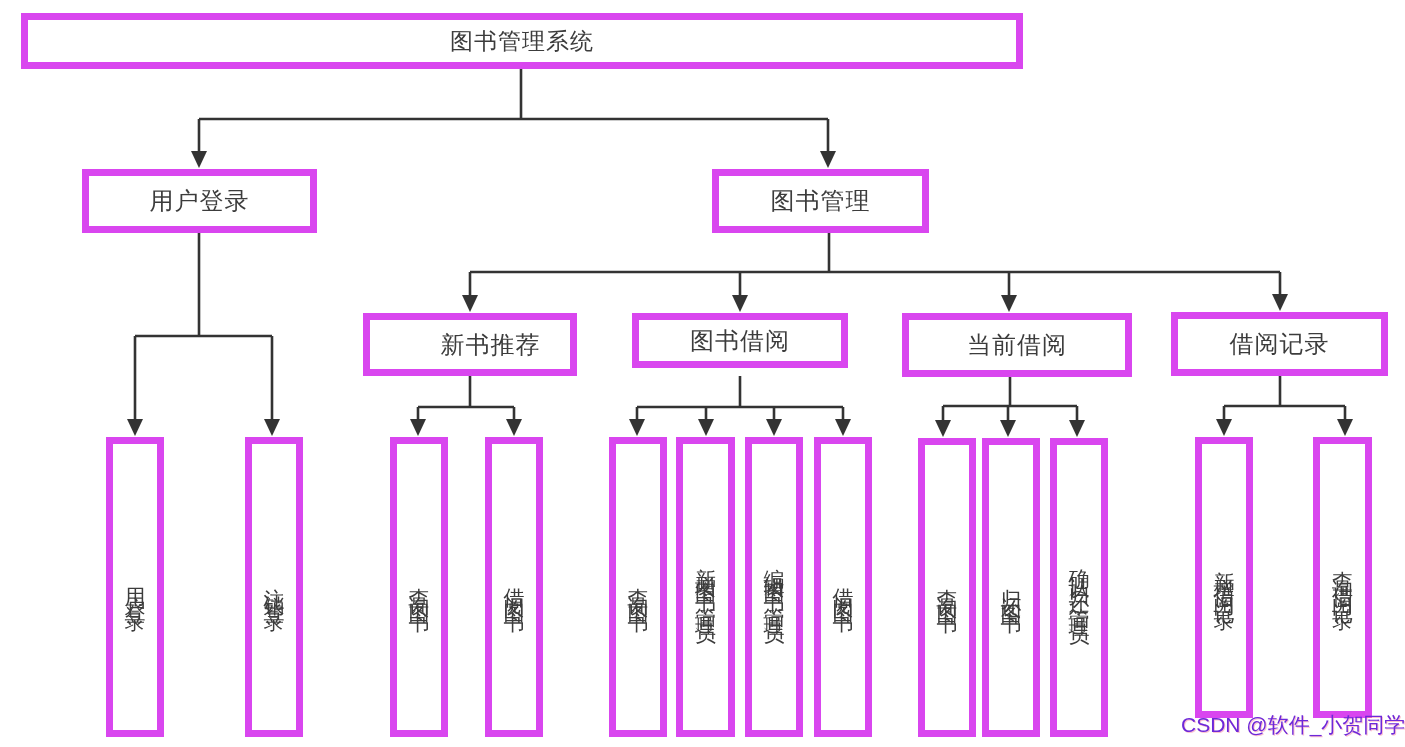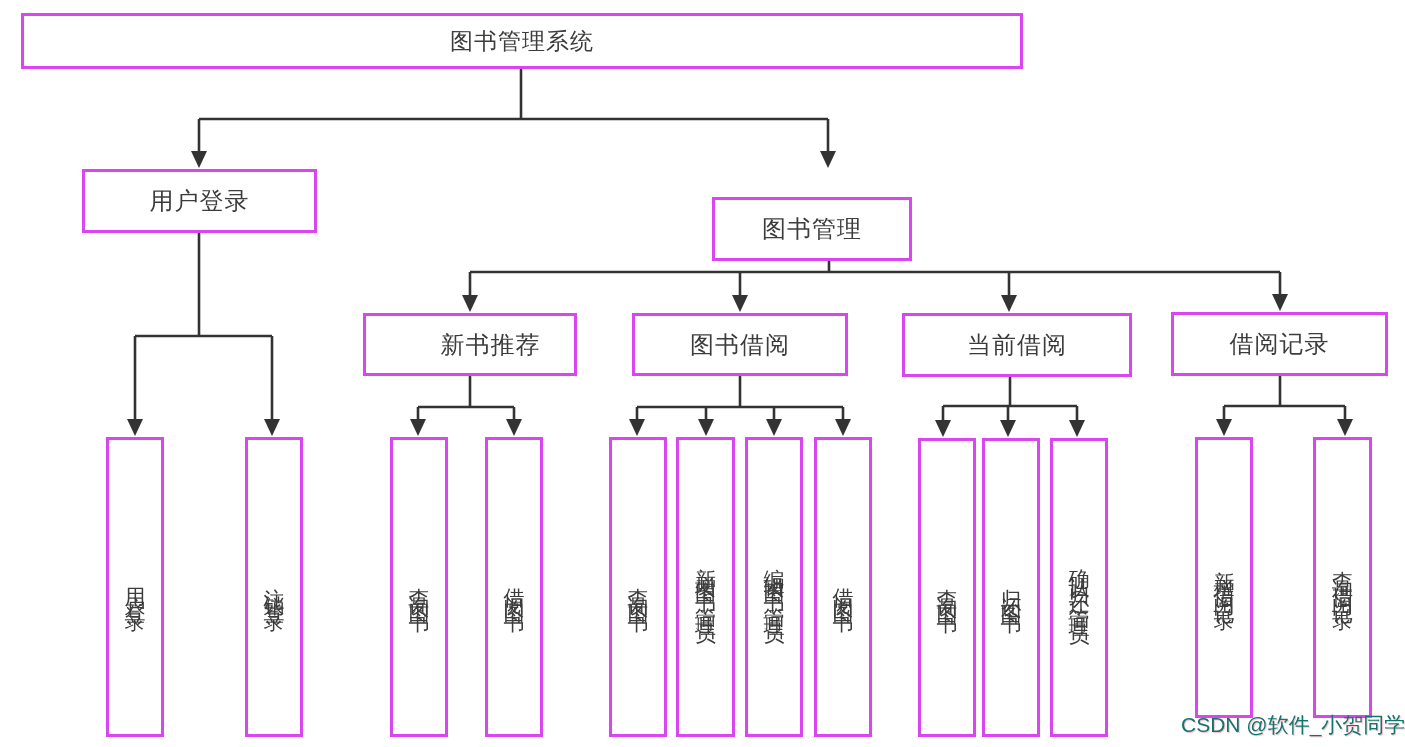--- a/index.html
+++ b/index.html
@@ -9,40 +9,40 @@
     background:#ffffff;
     font-family:"Liberation Sans","DejaVu Sans",sans-serif;
     overflow:hidden;
   }
   #wires{position:absolute;left:0;top:0;width:1405px;height:747px;}
   #wires path.l{stroke:#333333;stroke-width:2.6;fill:none;}
   #wires path.a{fill:#333333;stroke:none;}
   .box{
     position:absolute;
     box-sizing:border-box;
-    border:3px solid #d946ef;
+    border:7px solid #d946ef;
     background:#ffffff;
     display:flex;align-items:center;justify-content:center;
     color:#3c3c3c;
   }
   .hlabel{font-size:24px;letter-spacing:1px;white-space:nowrap;color:#3c3c3c;}
   .root .hlabel{font-size:23px;}
   .vtext{
     writing-mode:vertical-rl;
     text-orientation:mixed;
     font-size:21px;
     letter-spacing:8px;
     white-space:nowrap;
     color:#3c3c3c;
   }
   #watermark{
     position:absolute;
     left:1181px;top:711px;
     font-size:21px;
-    color:#0f766e;
+    color:#6d28d9;
     text-shadow:1px 1px 0 rgba(246,120,150,0.45);
     white-space:nowrap;
     z-index:5;
   }
 </style>
 </head>
 <body>
 
 <div id="canvas">
 
@@ -108,28 +108,28 @@
     <path class="a" d="M1337 419 L1353 419 L1345 436 Z"></path>
   </svg>
 
   <div class="box root" style="left:21px;top:13px;width:1002px;height:56px;">
     <span class="hlabel">图书管理系统</span>
   </div>
 
   <div class="box" style="left:82px;top:169px;width:235px;height:64px;">
     <span class="hlabel">用户登录</span>
   </div>
-  <div class="box" style="left:712px;top:169px;width:200px;height:64px;margin-top:28px;">
+  <div class="box" style="left:712px;top:169px;width:217px;height:64px;">
     <span class="hlabel">图书管理</span>
   </div>
 
   <div class="box" style="left:363px;top:313px;width:214px;height:63px;padding-left:41px;">
     <span class="hlabel">新书推荐</span>
   </div>
-  <div class="box" style="left:632px;top:313px;width:216px;height:63px;">
+  <div class="box" style="left:632px;top:313px;width:216px;height:55px;">
     <span class="hlabel">图书借阅</span>
   </div>
   <div class="box" style="left:902px;top:313px;width:230px;height:64px;">
     <span class="hlabel">当前借阅</span>
   </div>
   <div class="box" style="left:1171px;top:312px;width:217px;height:64px;">
     <span class="hlabel">借阅记录</span>
   </div>
 
   <div class="box" style="left:106px;top:437px;width:58px;height:300px;">

